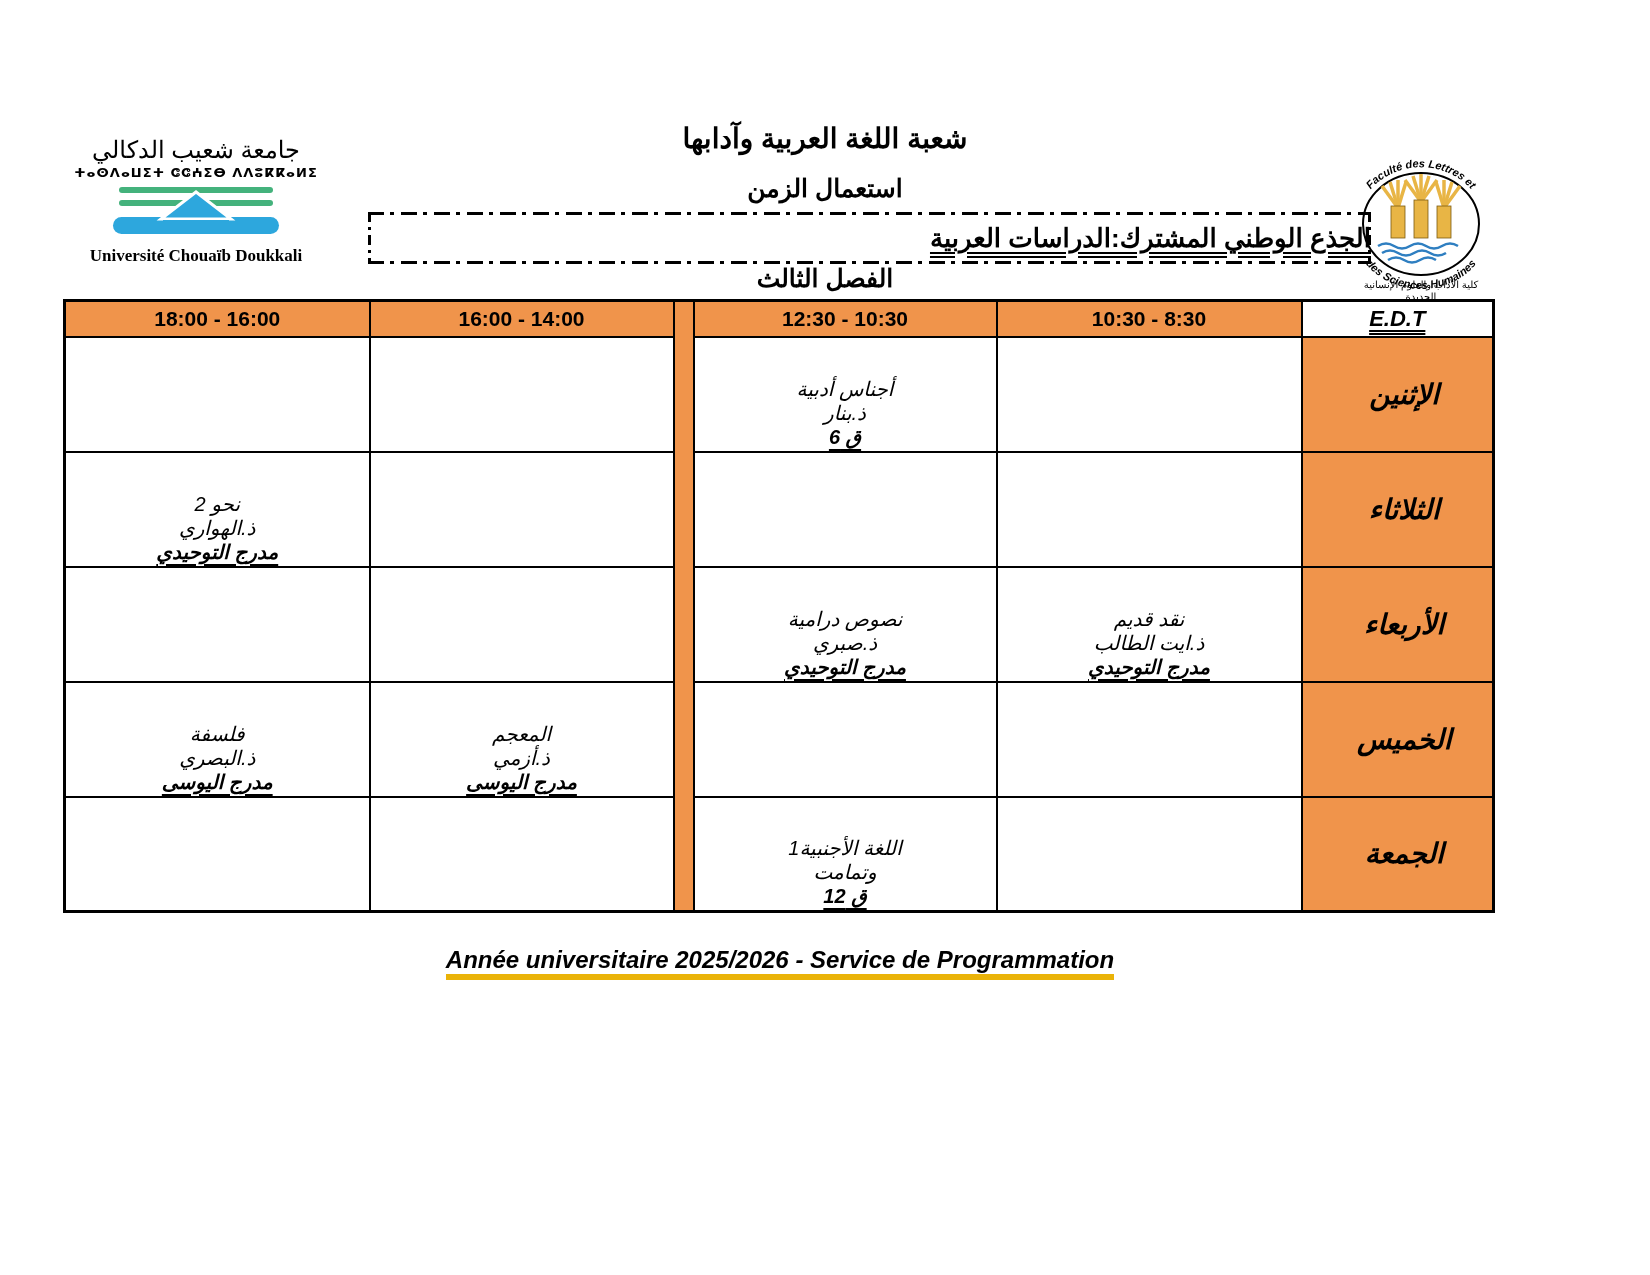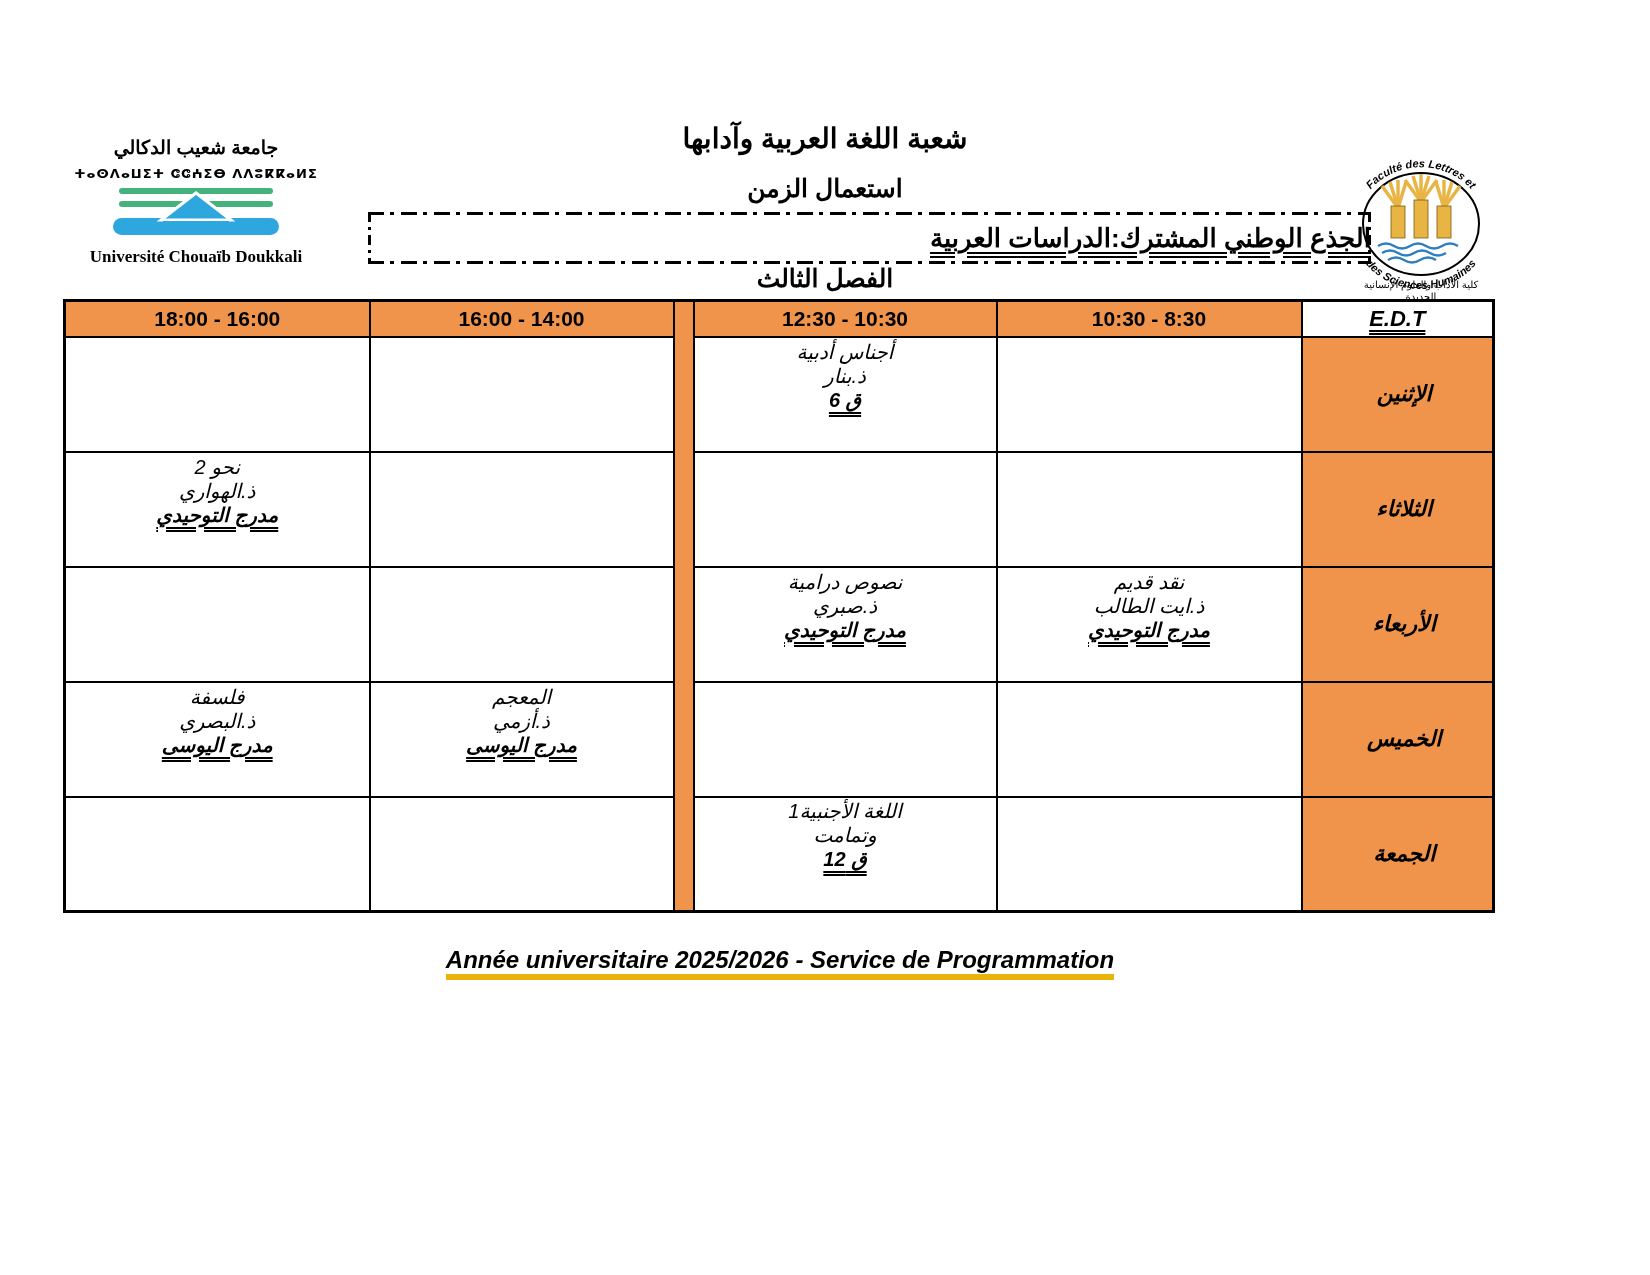--- a/index.html
+++ b/index.html
@@ -21,46 +21,46 @@
   .dd-top { top:0; } .dd-bot { bottom:0; }
   .dd-v { position:absolute; top:0; height:100%; width:3px;
           background:repeating-linear-gradient(180deg,#000 0 10px,transparent 10px 15px,#000 15px 18px,transparent 18px 23px); }
   .dd-left { left:0; } .dd-right { right:0; }
   .t3 { position:absolute; left:0; top:0; width:100%; height:100%; line-height:52px; 
         font-weight:bold; font-size:26px; direction:rtl;
         text-decoration:underline; text-decoration-style:double; text-underline-offset:5px; }
 
   
   .ulogo { position:absolute; left:68px; top:136px; width:256px; text-align:center; }
-  .ulogo-ar  { font-size:19px; font-weight:bold; direction:rtl; }
-  .ulogo-tif { font-size:13px; font-weight:bold; letter-spacing:1px; margin-top:7px; font-family:"DejaVu Sans", sans-serif; }
+  .ulogo-ar  { font-size:24px; font-weight:normal; direction:rtl; }
+  .ulogo-tif { font-size:13px; font-weight:bold; letter-spacing:1px; margin-top:1px; font-family:"DejaVu Sans", sans-serif; }
   .ulogo-fr  { font-size:17px; font-weight:bold; font-family:"Liberation Serif", serif; margin-top:3px; }
   .ulogo svg { margin-top:7px; display:inline-block; }
 
   
   .seal { position:absolute; left:1336px; top:142px; }
 
   
   table.tt { position:absolute; left:63px; top:299px; border-collapse:collapse; table-layout:fixed;
              border:3px solid #000; }
   .tt th, .tt td { border:2.5px solid #000; padding:0; overflow:hidden; }
   .tt tr.head { height:36px; }
   .tt tr.row  { height:115px; }
   th.time { background:#f0944b; font-size:21px; font-weight:bold; text-align:center; }
   th.edt  { background:#ffffff; text-align:center;border-radius:8px; }
   th.edt span { font-size:22px; font-style:italic; font-weight:bold;
                 text-decoration:underline; text-decoration-style:double; text-underline-offset:4px; }
   th.sep, td.sep { background:#f0944b; }
   th.sep { border-bottom-style:hidden; }
   td.sep.mid  { border-top-style:hidden; border-bottom-style:hidden; }
   td.sep.last { border-top-style:hidden; border-bottom-style:solid; }
-  td.day { background:#f0944b; font-weight:bold; font-style:italic; font-size:22px;
+  td.day { background:#f0944b; font-weight:bold; font-style:italic; font-size:28px;
            text-align:center; direction:rtl; padding-left:14px; }
   td.cell { background:#ffffff; vertical-align:middle; }
-  .stack { display:flex; flex-direction:column; justify-content:flex-start; align-items:center;
+  .stack { display:flex; flex-direction:column; justify-content:flex-end; align-items:center;
            height:109px; font-style:italic; font-size:20px; direction:rtl; }
   .room { text-decoration:underline; text-decoration-style:double; text-underline-offset:5px; font-weight:bold; }
 
   
   .footer { position:absolute; top:946px; left:0; width:1560px; text-align:center; }
   .footer span { font-weight:bold; font-style:italic; font-size:24px;
                  border-bottom:6px solid #eab308; padding-bottom:1px; }
 </style>
 </head>
 <body>

